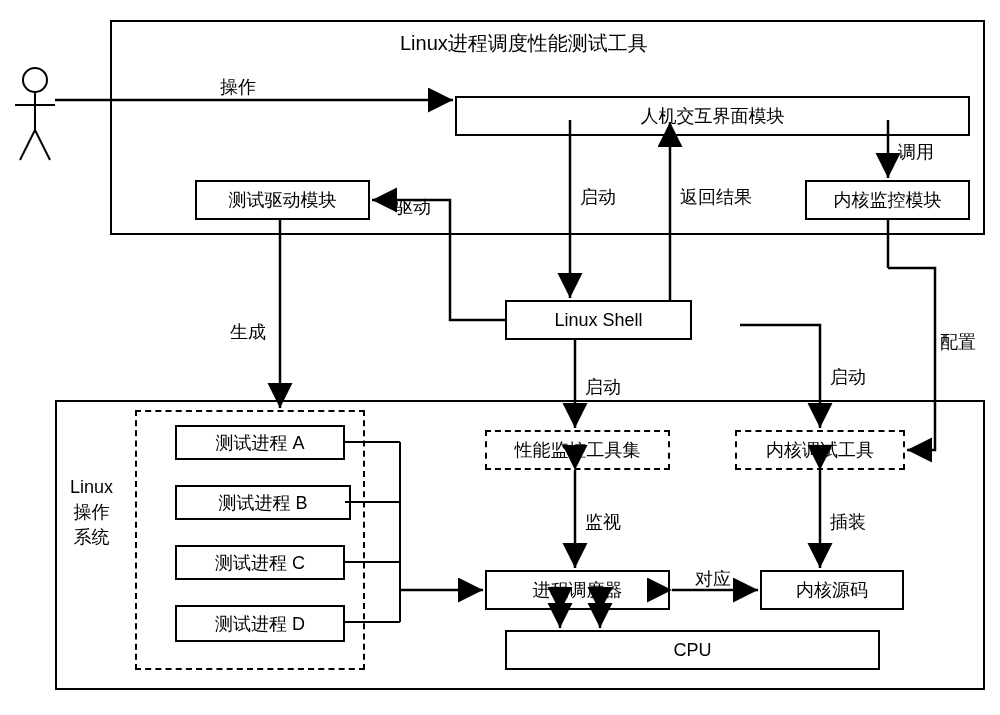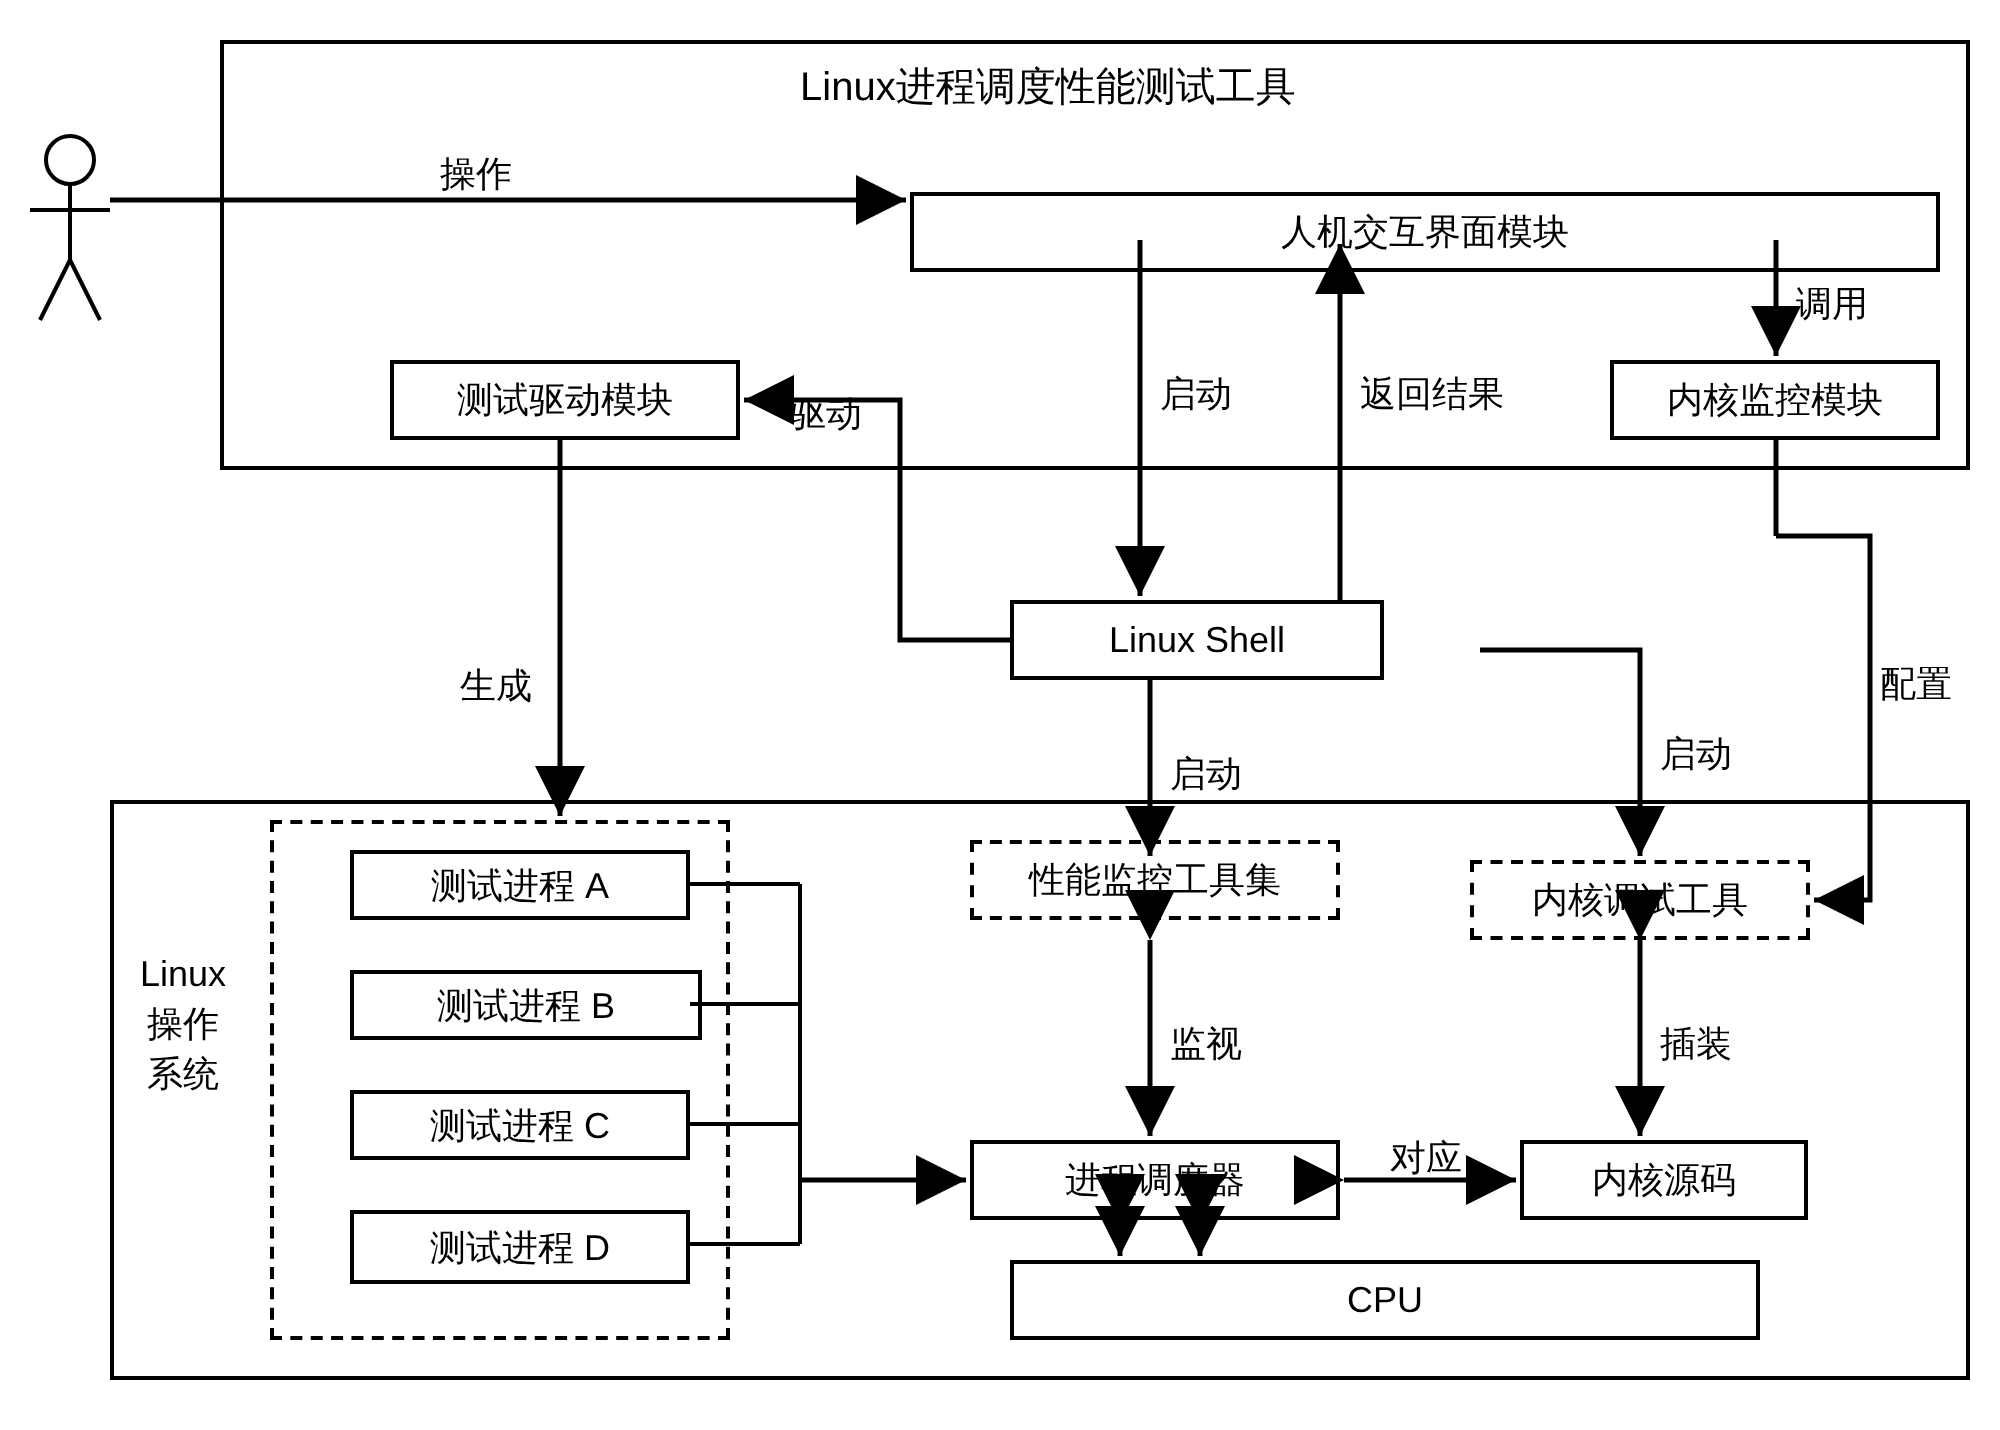--- a/index.html
+++ b/index.html
@@ -80,21 +80,21 @@
 <div class="box" style="left:175px; top:485px; width:176px; height:35px;">
   <span>测试进程 B</span>
 </div>
 <div class="box" style="left:175px; top:545px; width:170px; height:35px;">
   <span>测试进程 C</span>
 </div>
 <div class="box" style="left:175px; top:605px; width:170px; height:37px;">
   <span>测试进程 D</span>
 </div>
 
-<div class="box dashed" style="left:485px; top:420px; width:185px; height:40px;">
+<div class="box dashed" style="left:485px; top:430px; width:185px; height:40px;">
   <span>性能监控工具集</span>
 </div>
 
 <div class="box dashed" style="left:735px; top:430px; width:170px; height:40px;">
   <span>内核调试工具</span>
 </div>
 
 <div class="box" style="left:485px; top:570px; width:185px; height:40px;">
   <span>进程调度器</span>
 </div>
@@ -148,19 +148,19 @@
   <line x1="345" y1="622" x2="400" y2="622" stroke="#000" stroke-width="2"></line>
   <line x1="400" y1="442" x2="400" y2="622" stroke="#000" stroke-width="2"></line>
   <line x1="400" y1="590" x2="483" y2="590" stroke="#000" stroke-width="2.5" marker-end="url(#ah)"></line>
 </svg>
 
 <div class="label" style="left:220px; top:75px;">操作</div>
 <div class="label" style="left:898px; top:140px;">调用</div>
 <div class="label" style="left:395px; top:195px;">驱动</div>
 <div class="label" style="left:580px; top:185px;">启动</div>
 <div class="label" style="left:680px; top:185px;">返回结果</div>
-<div class="label" style="left:230px; top:331px;">生成</div>
+<div class="label" style="left:230px; top:320px;">生成</div>
 <div class="label" style="left:940px; top:330px;">配置</div>
 <div class="label" style="left:585px; top:375px;">启动</div>
 <div class="label" style="left:830px; top:365px;">启动</div>
 <div class="label" style="left:585px; top:510px;">监视</div>
 <div class="label" style="left:830px; top:510px;">插装</div>
 <div class="label" style="left:695px; top:567px;">对应</div>
 
 </body></html>

